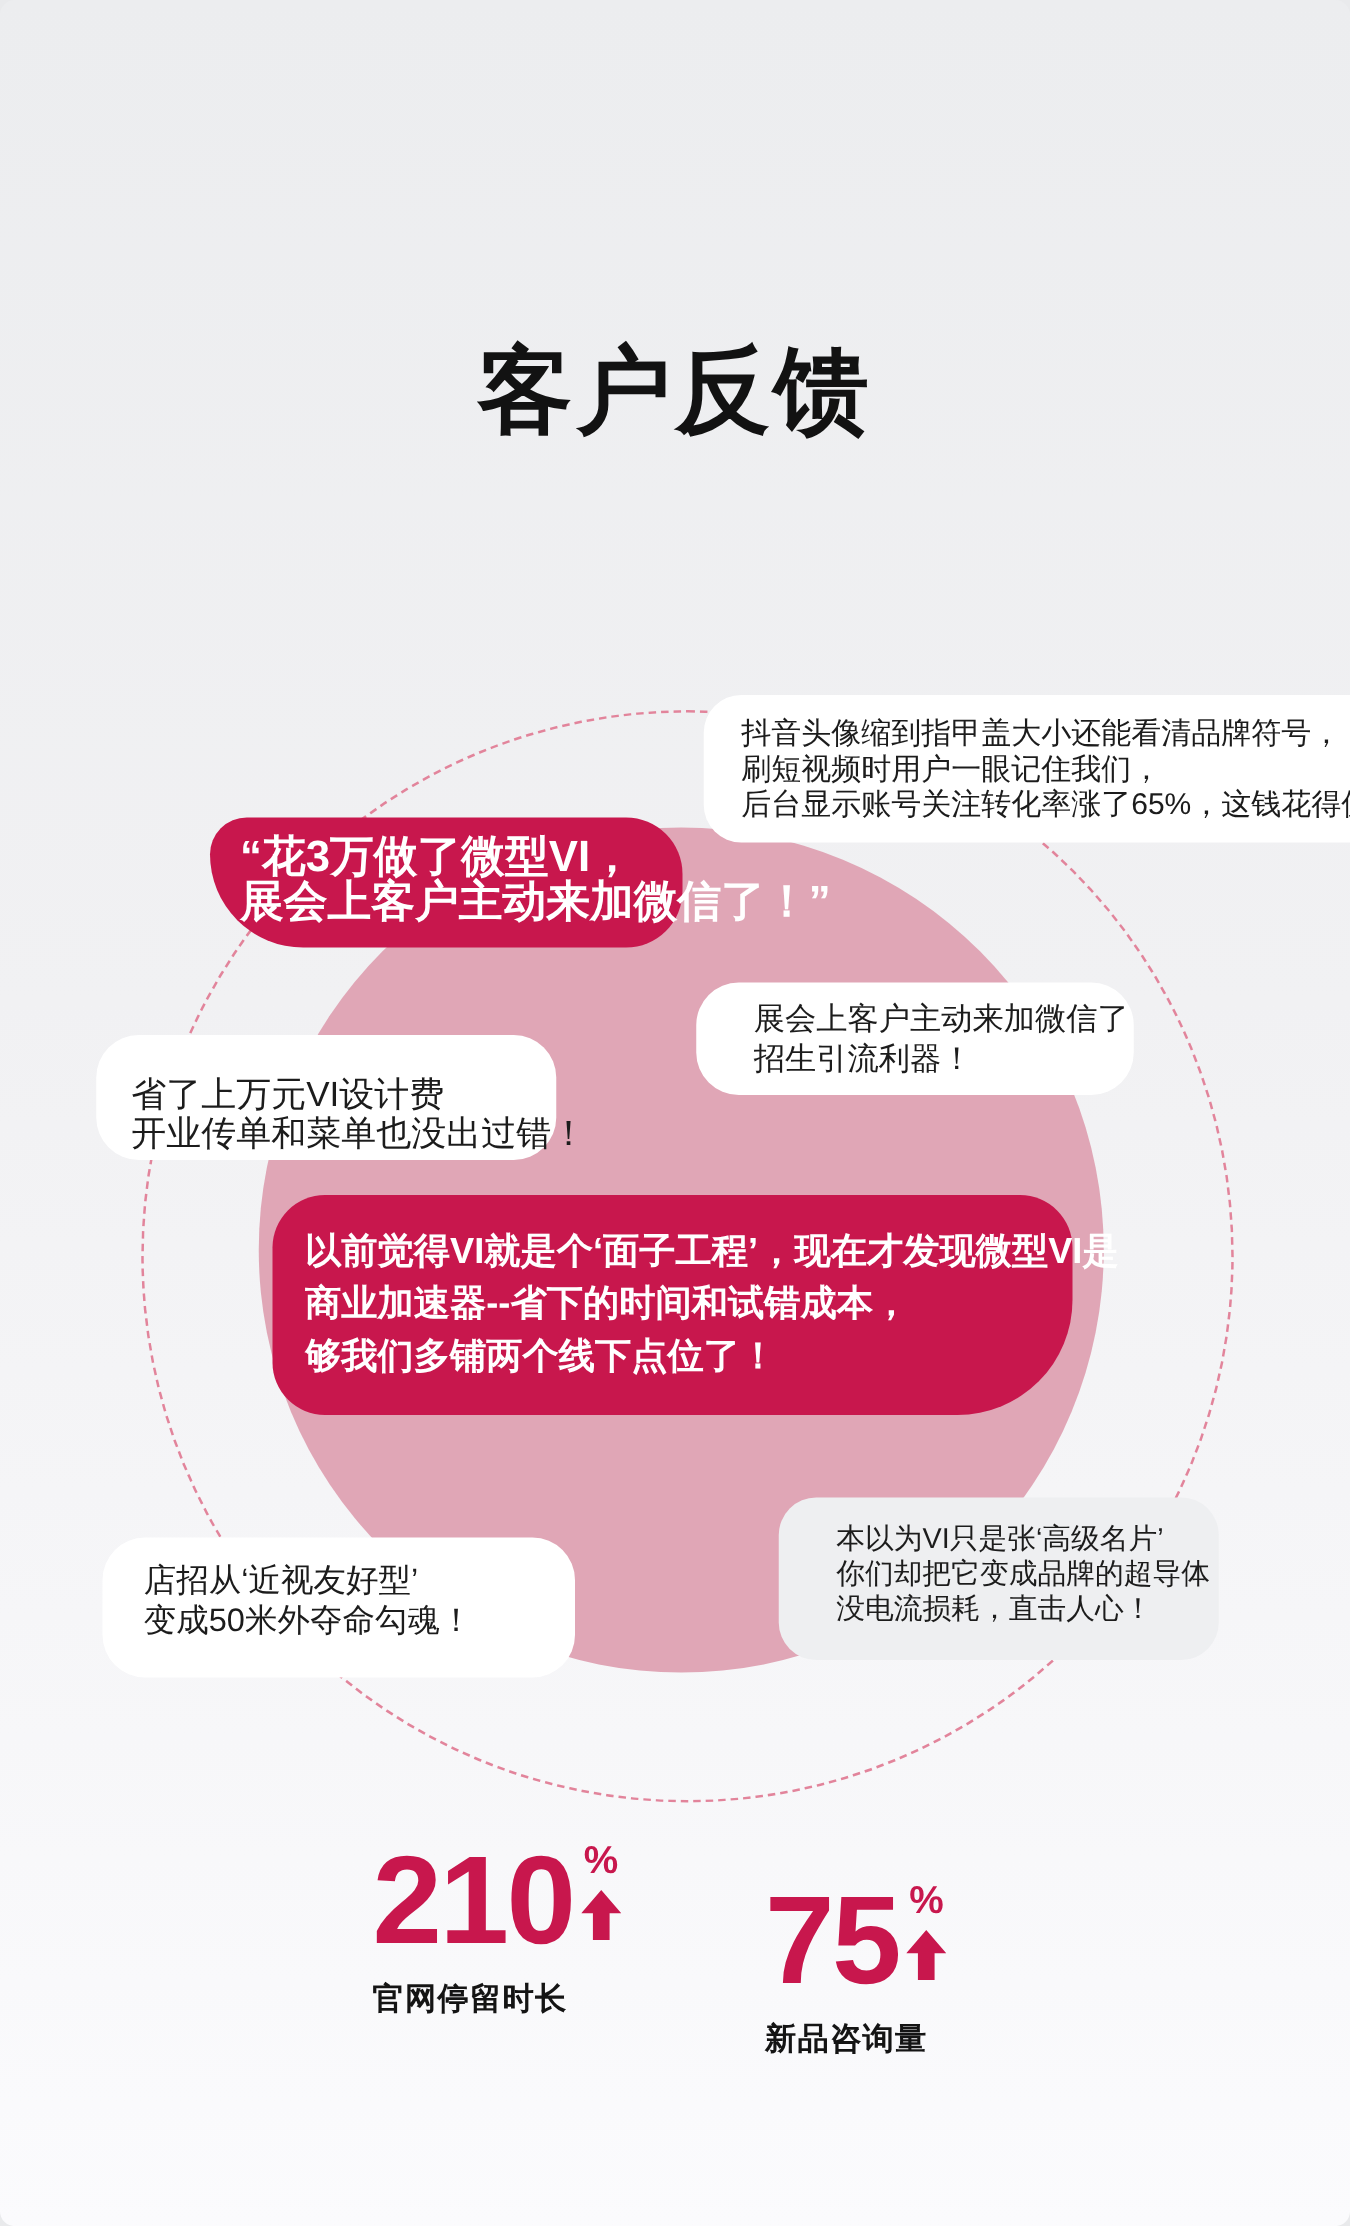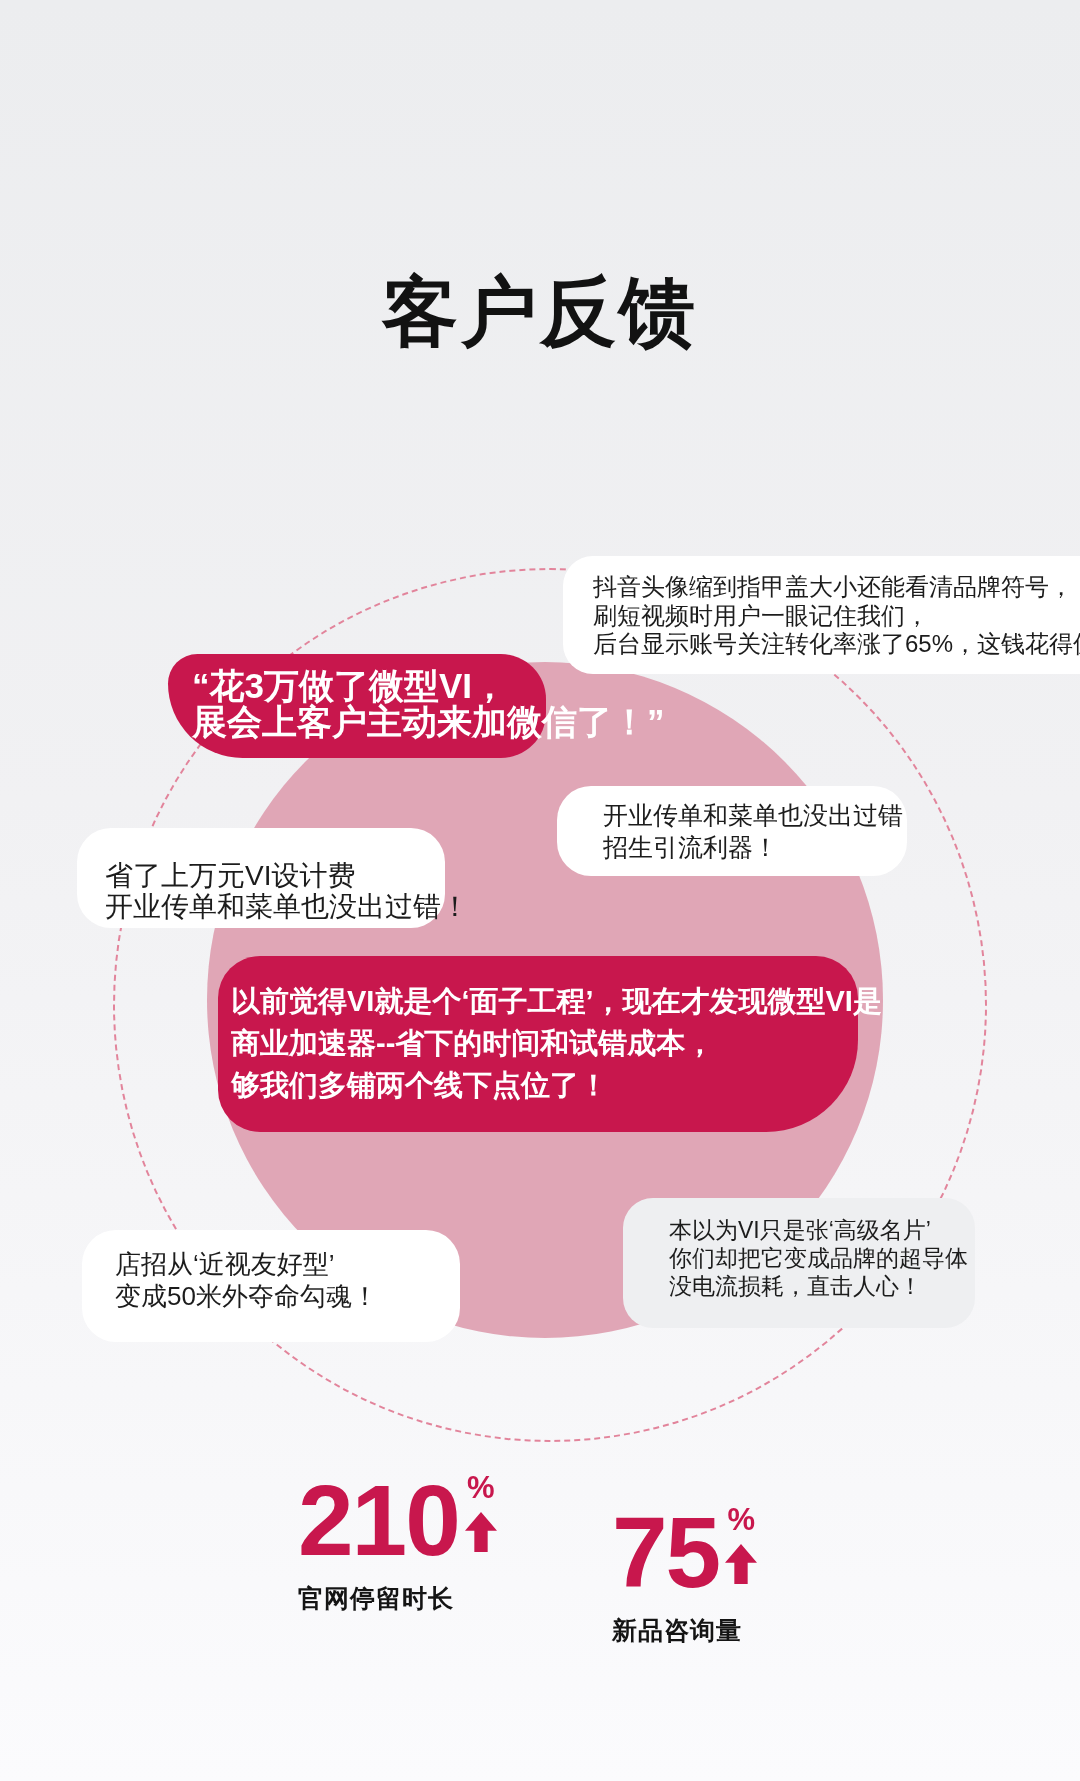--- a/index.html
+++ b/index.html
@@ -6,20 +6,21 @@
   html, body { background: #e9eaec; }
   body { font-family: "Liberation Sans", "DejaVu Sans", sans-serif; }
 
   .canvas {
     position: relative;
     width: 1080px;
     height: 1781px;
     margin: 0 auto;
     overflow: hidden;
     background: linear-gradient(180deg, #ECEDEF 0%, #F1F1F3 45%, #FBFBFD 100%);
+    border-radius: 12px;
   }
 
   
   .page-title {
     position: absolute;
     top: 262px; left: 0; width: 100%;
     text-align: center;
     font-size: 76px;
     font-weight: 900;
     color: #121212;
@@ -96,21 +97,21 @@
     width: 350px; height: 90px;
     border-radius: 34px;
     padding: 13px 0 0 46px;
     font-size: 25px; line-height: 32px;
     font-weight: 500;
   }
   .bubble-accelerator {
     left: 218px; top: 956px;
     width: 640px; height: 176px;
     border-radius: 42px 42px 92px 42px;
-    padding: 24px 0 0 13px;
+    padding: 24px 0 0 26px;
     font-size: 29px; line-height: 42px;
   }
   .bubble-superconductor {
     left: 623px; top: 1198px;
     width: 352px; height: 130px;
     background: #EEEFF1;
     border-radius: 30px;
     padding: 18px 0 0 46px;
     font-size: 23px; line-height: 28px;
     font-weight: 500;
@@ -181,21 +182,21 @@
     <div class="line">“花3万做了微型VI，</div>
     <div class="line">展会上客户主动来加微信了！”</div>
   </div>
 
   <div class="bubble bubble-white bubble-savings">
     <div class="line">省了上万元VI设计费</div>
     <div class="line">开业传单和菜单也没出过错！</div>
   </div>
 
   <div class="bubble bubble-white bubble-poster">
-    <div class="line">开业传单和菜单也没出过错</div>
+    <div class="line">展会上客户主动来加微信了</div>
     <div class="line">招生引流利器！</div>
   </div>
 
   <div class="bubble bubble-red bubble-accelerator">
     <div class="line">以前觉得VI就是个‘面子工程’，现在才发现微型VI是</div>
     <div class="line">商业加速器--省下的时间和试错成本，</div>
     <div class="line">够我们多铺两个线下点位了！</div>
   </div>
 
   <div class="bubble bubble-superconductor">

